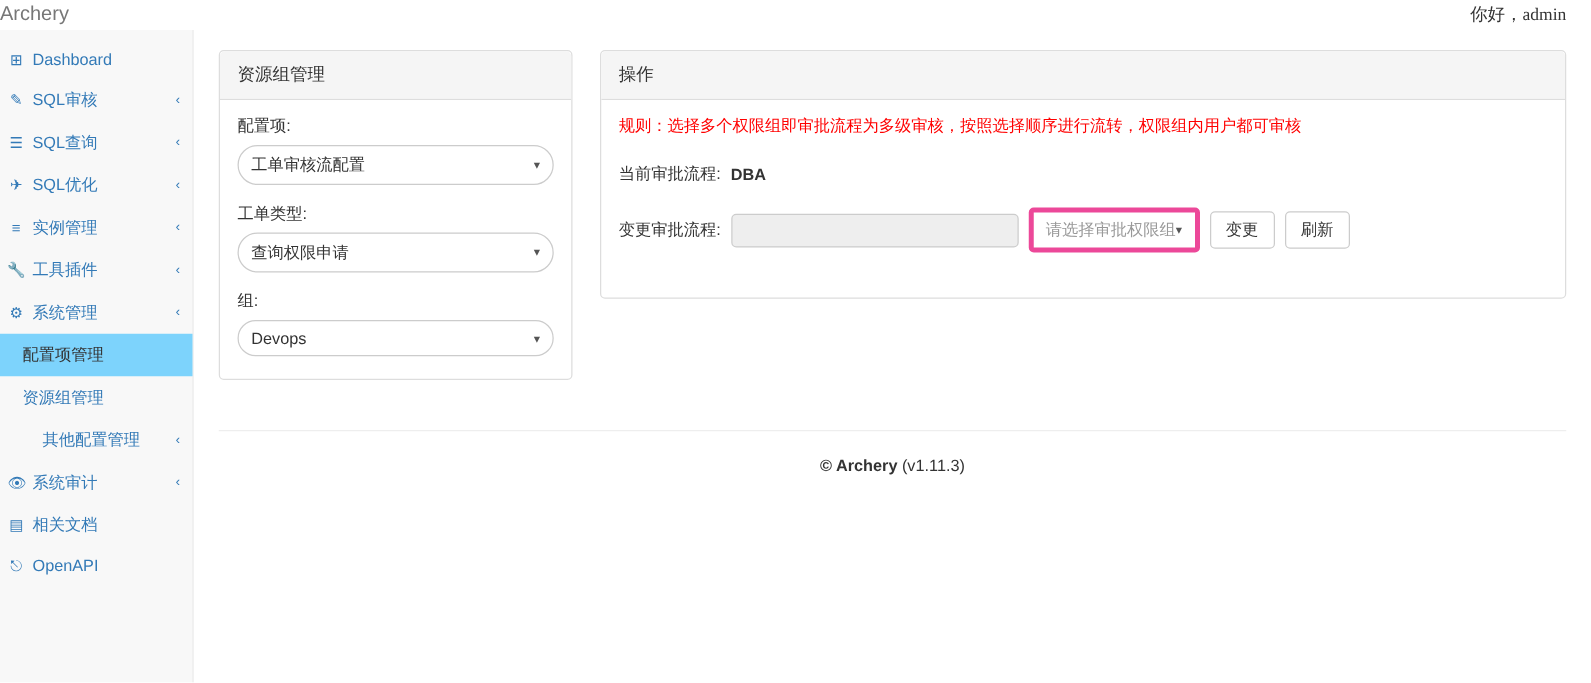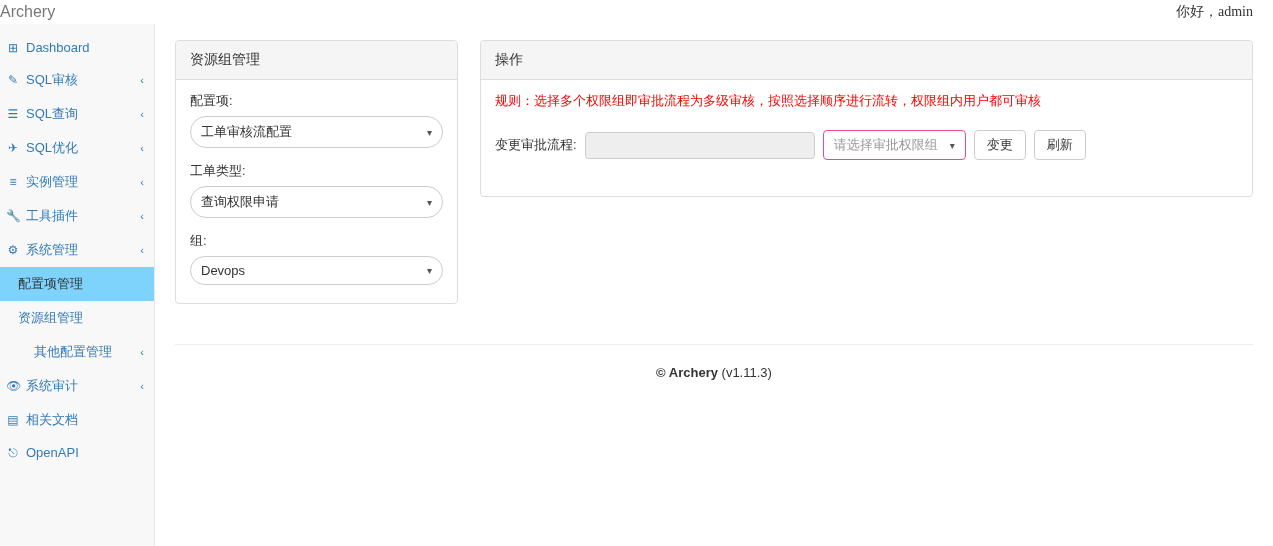--- a/index.html
+++ b/index.html
@@ -146,28 +146,28 @@
     .text-input {
       width: 230px;
       border: 1px solid #ccc;
       border-radius: 4px;
       padding: 5px 8px;
       background: #eee;
       color: #555;
       font-size: 13px;
     }
     .select-box {
-      border: 1px solid #ec4899;
+      border: 4px solid #ec4899;
       border-radius: 4px;
       padding: 5px 10px;
       background: #fff;
       color: #999;
       display: flex;
       align-items: center;
-      gap: 12px;
+      gap: 0;
       cursor: pointer;
     }
     .select-box .caret {
       font-size: 10px;
       color: #555;
     }
     .btn {
       border: 1px solid #ccc;
       border-radius: 4px;
       background: #fff;
@@ -295,20 +295,24 @@
             <span class="caret">▾</span>
           </div>
         </div>
       </section>
 
       <section class="panel panel-right">
         <div class="panel-heading">操作</div>
         <div class="panel-body">
           <p class="rule-text">规则：选择多个权限组即审批流程为多级审核，按照选择顺序进行流转，权限组内用户都可审核</p>
           <div class="flow-row">
+            <span class="flow-label">当前审批流程:</span>
+            <span class="flow-value-bold">DBA</span>
+          </div>
+          <div class="flow-row">
             <span class="flow-label">变更审批流程:</span>
             <input type="text" class="text-input" readonly="" style="">
             <div class="select-box">
               <span>请选择审批权限组</span>
               <span class="caret">▾</span>
             </div>
             <button class="btn">变更</button>
             <button class="btn">刷新</button>
           </div>
         </div>

